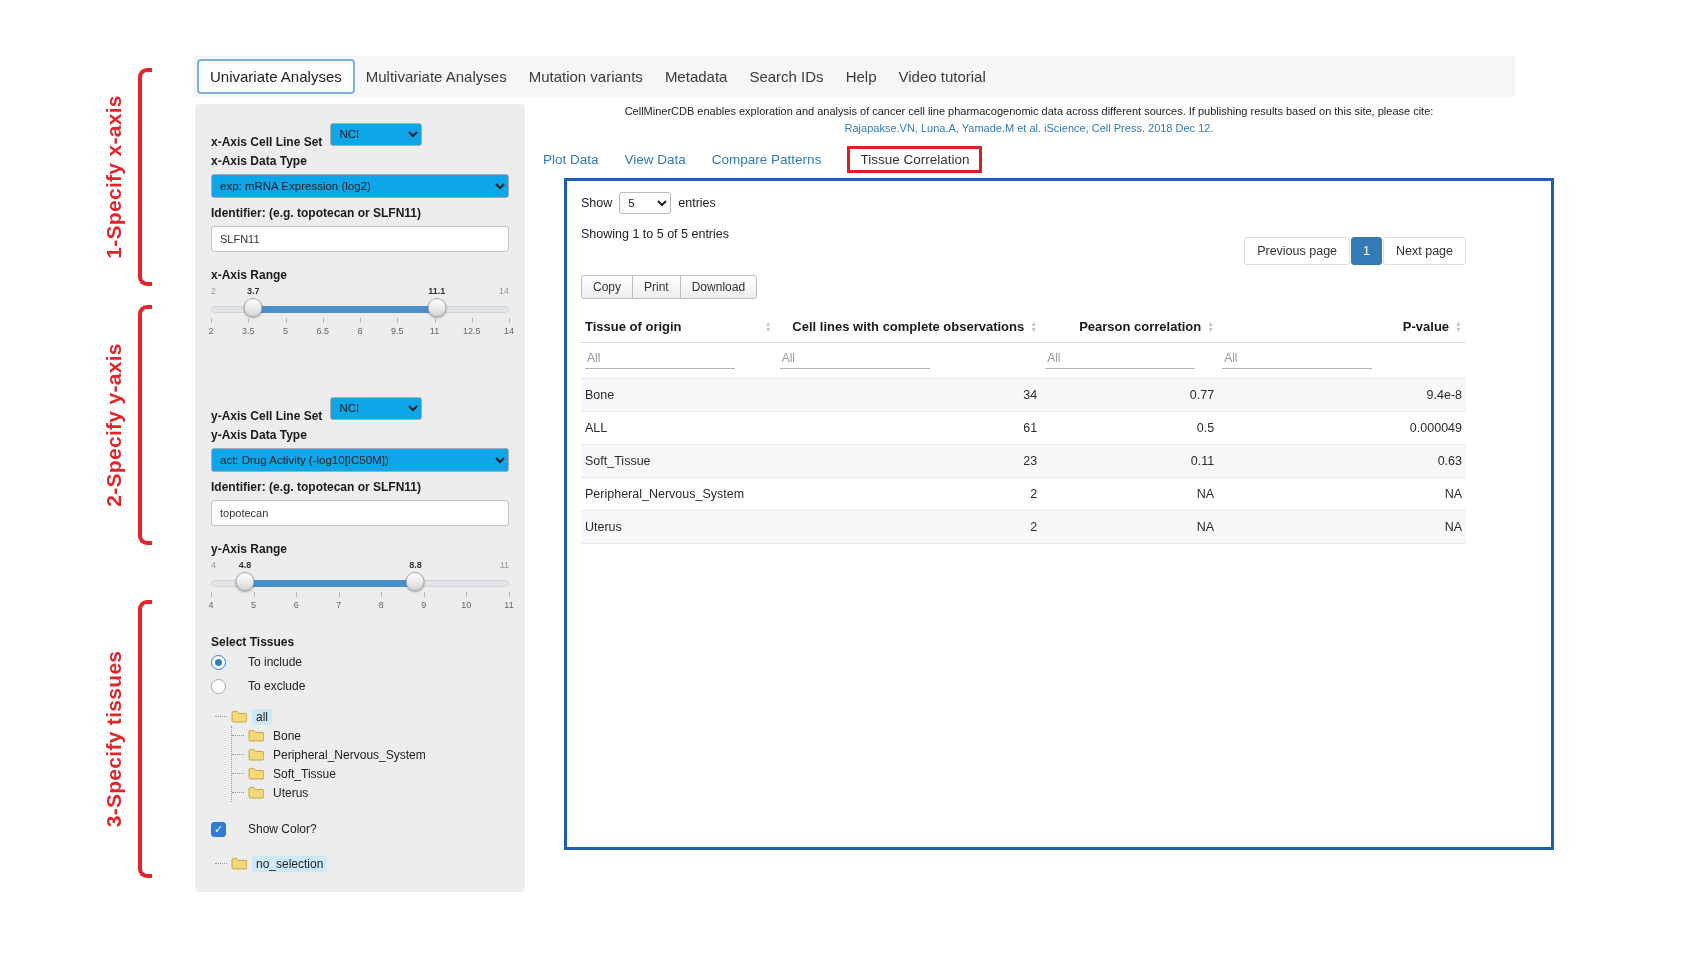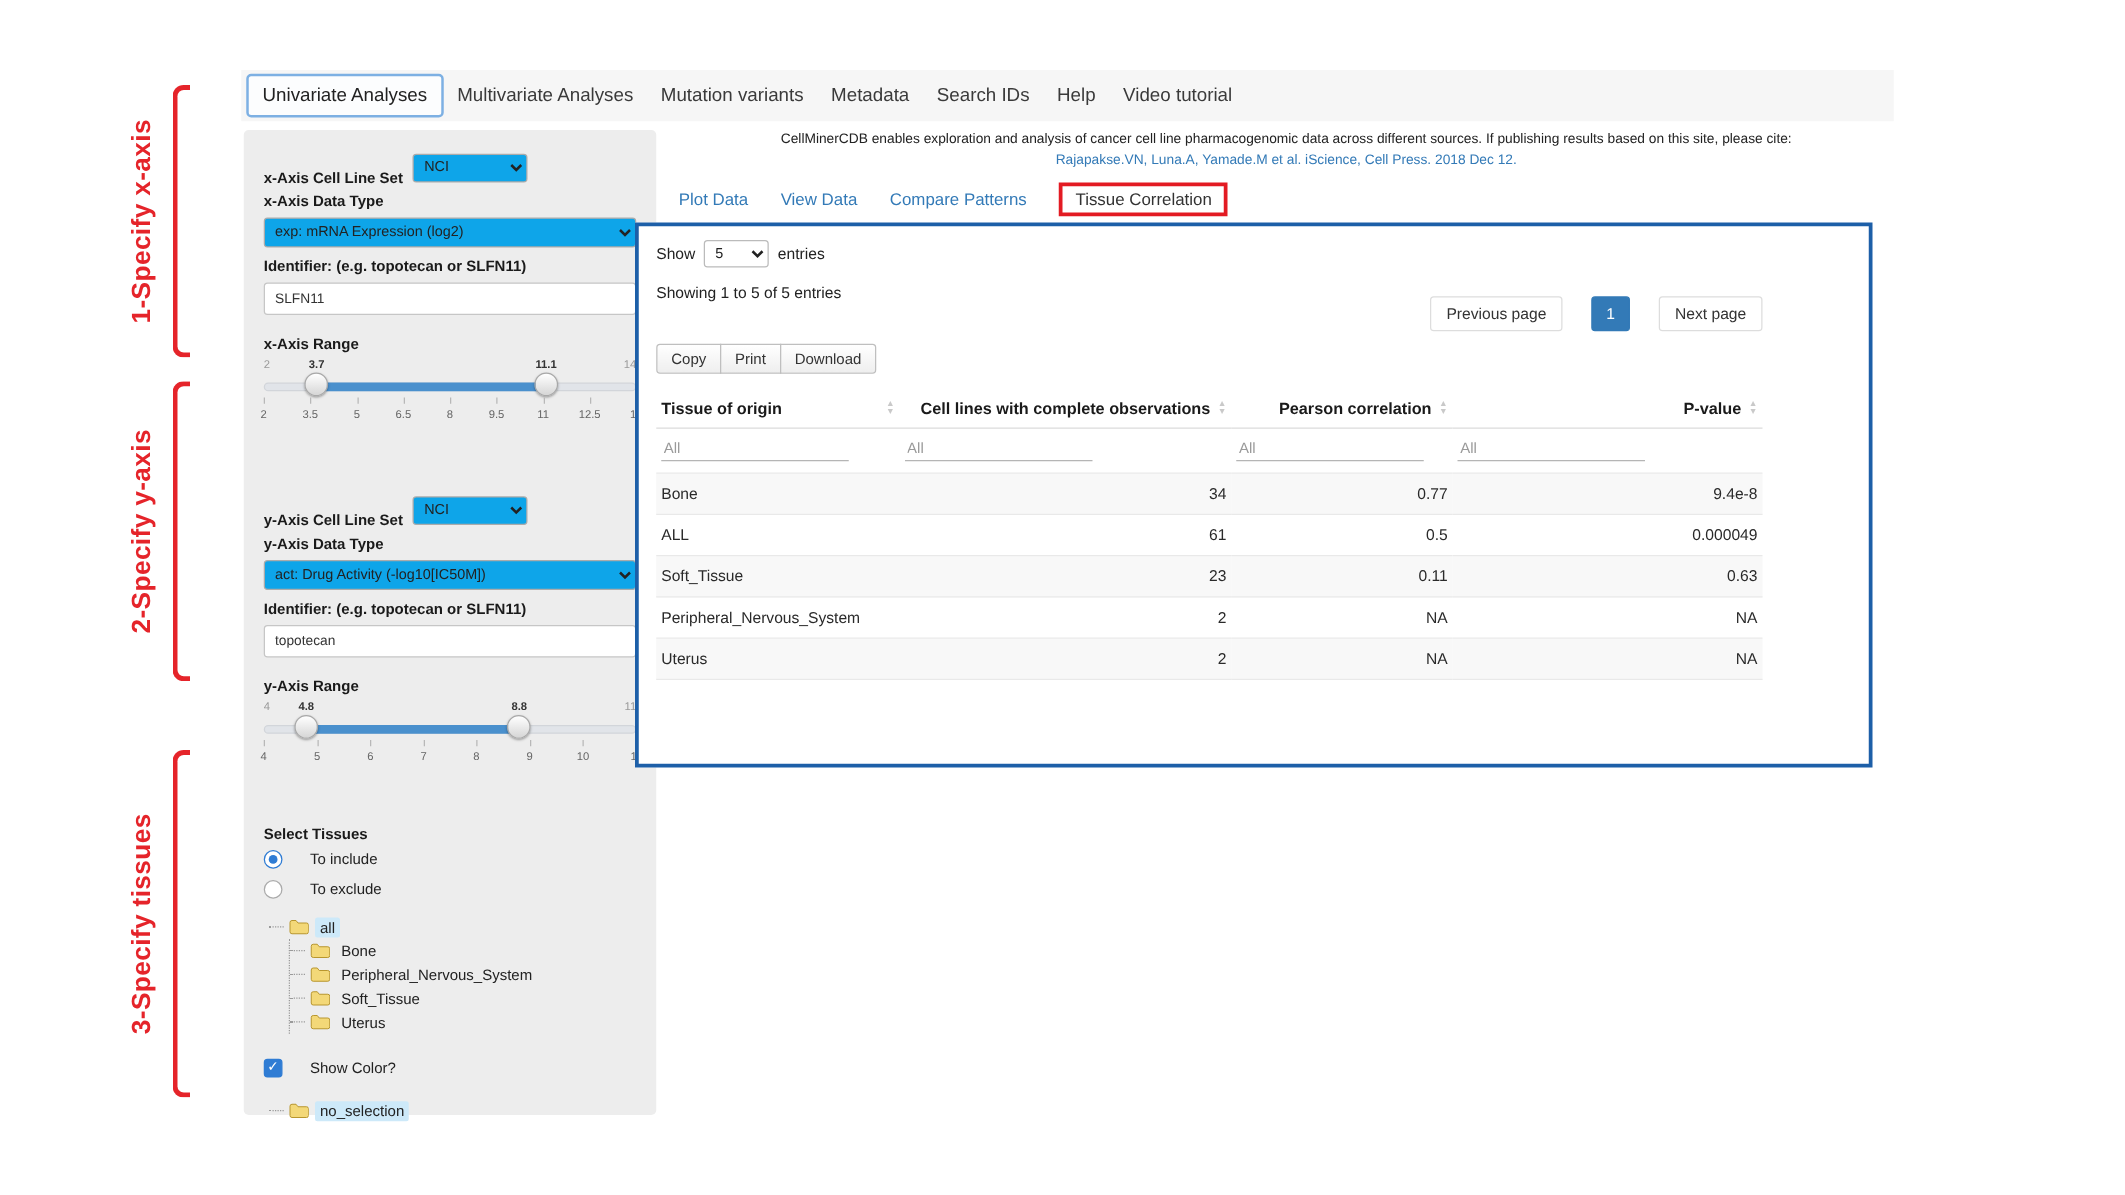--- a/index.html
+++ b/index.html
@@ -76,28 +76,28 @@
   
   .citation{position:absolute;left:540px;top:103px;width:978px;text-align:center;font-size:11px;
     color:#222;line-height:1.55;}
   .citation .cite-link{color:var(--link-blue);cursor:pointer;}
 
   .subtabs{position:absolute;left:543px;top:144px;display:flex;align-items:center;gap:26px;height:30px;}
   .subtab{color:var(--link-blue);font-size:13.5px;cursor:pointer;white-space:nowrap;}
   .subtab.active{color:#333;}
   .red-box{border:3px solid #e31b23;padding:3px 10px;}
 
-  .results-panel{position:absolute;left:508px;top:178px;width:990px;height:436px;background:#fff;
+  .results-panel{position:absolute;left:564px;top:178px;width:990px;height:672px;background:#fff;
     border:3px solid var(--panel-blue);padding:10px 14px;}
   .show-row{display:flex;align-items:center;gap:7px;font-size:12.5px;height:24px;}
   .length-select{height:22px;background:#fff;border:1px solid #bbb;font-size:11.5px;min-width:52px;}
   .showing-text{margin-top:12px;font-size:12.5px;color:#222;}
   .pagination{position:absolute;top:56px;right:85px;display:flex;}
   .page-btn{border:1px solid #ddd;background:#fff;padding:6px 12px;font-size:12.5px;color:#333;
-    border-radius:3px;margin-left:23px;cursor:pointer;white-space:nowrap;}
+    border-radius:3px;margin-left:1px;cursor:pointer;white-space:nowrap;}
   .page-btn.active{background:var(--link-blue);border-color:var(--link-blue);color:#fff;padding:6px 11px;}
   .btn-group{margin-top:34px;display:flex;}
   .dt-btn{border:1px solid #bfbfbf;background:linear-gradient(#ffffff,#eeeeee);padding:4px 11px;
     font-size:12px;color:#333;cursor:pointer;margin-left:-1px;}
   .dt-btn:first-child{border-radius:3px 0 0 3px;margin-left:0;}
   .dt-btn:last-child{border-radius:0 3px 3px 0;}
 
   table.data-table{margin-top:12px;width:885px;border-collapse:collapse;font-size:12.5px;table-layout:fixed;}
   .data-table th{font-weight:bold;font-size:13px;color:#1a1a1a;padding:8px 4px;border-bottom:1px solid #dcdcdc;cursor:pointer;}
   .th-inner{display:flex;align-items:center;}
@@ -225,21 +225,21 @@
         <span style="left:28.6%">6</span>
         <span style="left:42.9%">7</span>
         <span style="left:57.1%">8</span>
         <span style="left:71.4%">9</span>
         <span style="left:85.7%">10</span>
         <span style="left:100%">11</span>
       </div>
     </div>
 
     
-    <div class="field-label" style="margin-top:48px;">Select Tissues</div>
+    <div class="field-label" style="margin-top:23px;">Select Tissues</div>
     <div class="choice-row">
       <span class="radio checked"></span>
       <span class="choice-label">To include</span>
     </div>
     <div class="choice-row">
       <span class="radio"></span>
       <span class="choice-label">To exclude</span>
     </div>
 
     <div class="tree">

